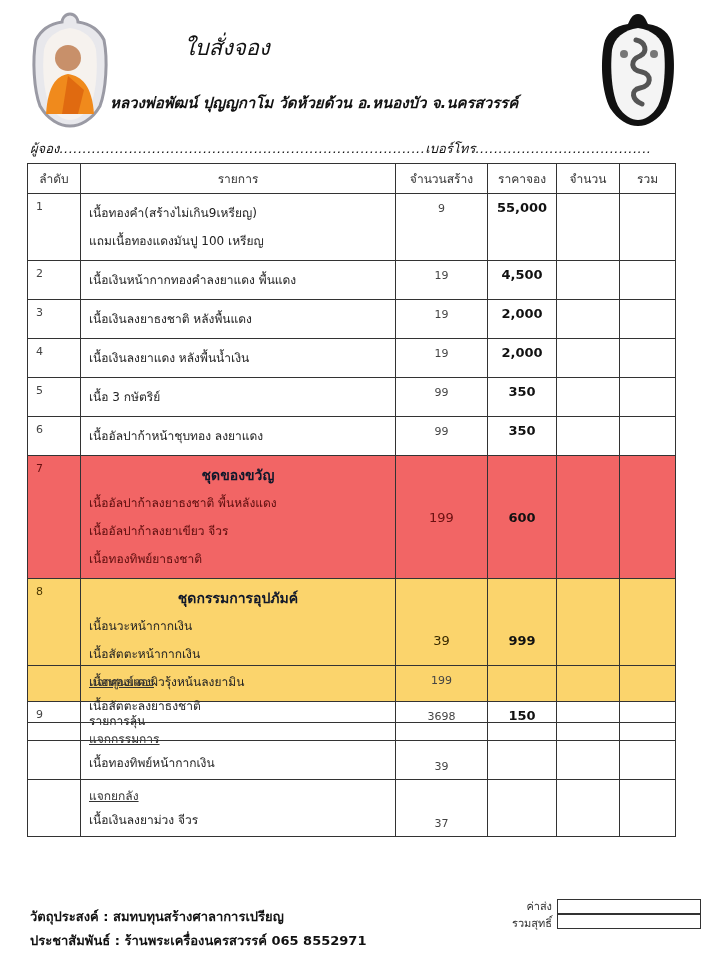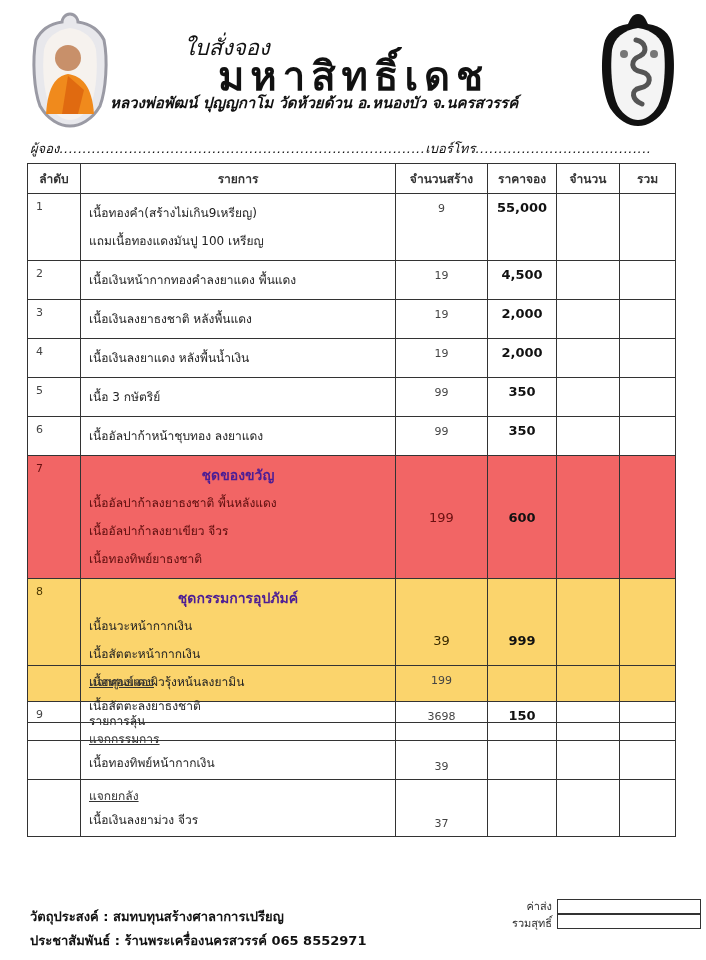--- a/index.html
+++ b/index.html
@@ -8,36 +8,36 @@
   .logo-left { position: absolute; left: 28px; top: 10px; width: 84px; height: 118px; }
   .logo-right { position: absolute; left: 596px; top: 10px; width: 84px; height: 118px; }
   .title-small { position: absolute; left: 184px; top: 30px; font-family: "DejaVu Serif", serif; font-size: 22px; font-style: italic; color: #111; }
   .title-big { position: absolute; left: 218px; top: 44px; font-family: "DejaVu Serif", serif; font-size: 40px; font-weight: bold; color: #111; letter-spacing: 6px; }
   .subtitle { position: absolute; left: 110px; top: 91px; font-size: 15px; font-style: italic; font-weight: bold; color: #111; }
   .booker-line { position: absolute; left: 30px; top: 138px; width: 620px; font-size: 13px; font-style: italic; color: #111; white-space: nowrap; overflow: hidden; }
   .booker-line .dots { letter-spacing: 0.5px; }
 
   table { border-collapse: collapse; position: absolute; left: 27px; table-layout: fixed; }
   td, th { border: 1.5px solid #333; font-size: 12px; vertical-align: top; }
-  th { font-weight: bold; height: 30px; vertical-align: middle; text-align: center; color: #333; }
+  th { font-weight: normal; height: 30px; vertical-align: middle; text-align: center; color: #333; }
   .main { top: 163px; width: 648px; }
   .c1 { width: 53px; } .c2 { width: 315px; } .c3 { width: 92px; } .c4 { width: 69px; } .c5 { width: 63px; } .c6 { width: 56px; }
   td.no { padding: 6px 8px; color: #444; font-size: 11px; }
   td.desc { padding: 5px 8px; line-height: 28px; }
   td.desc .line { display: block; height: 28px; }
   td.qty { text-align: center; padding-top: 8px; color: #444; font-size: 11px; }
   td.price { text-align: center; padding-top: 6px; font-weight: bold; font-size: 13px; color: #111; }
   tr.r1 td.desc { line-height: 28px; }
   tr.row-std td { height: 28px; }
   tr.red td { background: #f26565; }
   tr.yellow td { background: #fbd46c; }
   tr.red td.qty, tr.red td.price, tr.yellow td.qty, tr.yellow td.price { vertical-align: middle; padding-top: 0; }
   tr.red td.qty { color: #6a1010; font-size: 13px; }
   tr.yellow td.qty { color: #3a2a00; font-size: 13px; }
-  .set-title { display: block; text-align: center; font-weight: bold; font-size: 14px; color: #4c1d95; height: 28px; }
+  .set-title { display: block; text-align: center; font-weight: bold; font-size: 14px; color: #0f172a; height: 28px; }
   tr.red td.desc .line { color: #5a0c0c; }
   tr.red td.no { color: #6a1010; }
   tr.yellow td.no { color: #4a3600; }
   .lower { top: 665px; width: 648px; }
   .lower td { height: 57px; }
   .lower td.desc { line-height: 24px; padding: 4px 8px; }
   .lower .ul { text-decoration: underline; color: #333; display: block; }
   .lower td.qty.top { vertical-align: top; padding-top: 8px; }
   .lower td.qty.bottom { vertical-align: bottom; padding-bottom: 6px; }
   .footer1 { position: absolute; left: 30px; top: 906px; font-size: 13px; font-weight: bold; color: #111; }
@@ -52,21 +52,20 @@
 
 <div class="header">
   <svg class="logo-left" viewBox="0 0 84 118">
     <path d="M42 4 C36 4 34 10 34 12 C20 14 12 22 8 30 C4 50 6 80 12 96 C20 110 32 116 42 116 C52 116 64 110 72 96 C78 80 80 50 76 30 C72 22 64 14 50 12 C50 10 48 4 42 4 Z" fill="#e8e8ec" stroke="#9a9aa4" stroke-width="3"></path>
     <path d="M42 18 C28 20 18 28 16 40 C14 60 16 84 22 96 C28 106 36 110 42 110 C48 110 56 106 62 96 C68 84 70 60 68 40 C66 28 56 20 42 18 Z" fill="#f6f2ee"></path>
     <circle cx="40" cy="48" r="13" fill="#c8906a"></circle>
     <path d="M18 104 C20 76 28 66 40 64 C54 66 64 76 66 104 Z" fill="#f08a1c"></path>
     <path d="M40 66 L56 80 L50 104 L34 104 Z" fill="#e06a10"></path>
   </svg>
   <div class="title-small">ใบสั่งจอง</div>
-  <div class="title-big">มหาสิทธิ์เดช</div>
   <div class="subtitle">หลวงพ่อพัฒน์ ปุญญกาโม วัดห้วยด้วน อ.หนองบัว จ.นครสวรรค์</div>
   <svg class="logo-right" viewBox="0 0 84 118">
     <path d="M42 4 C36 4 34 10 32 14 C18 16 10 24 8 34 C4 54 6 82 14 98 C22 110 32 116 42 116 C52 116 62 110 70 98 C78 82 80 54 76 34 C74 24 66 16 52 14 C50 10 48 4 42 4 Z" fill="#111"></path>
     <path d="M42 18 C28 20 18 28 16 40 C14 60 16 84 22 96 C28 106 36 110 42 110 C48 110 56 106 62 96 C68 84 70 60 68 40 C66 28 56 20 42 18 Z" fill="#f4f4f4"></path>
     <path d="M40 30 C50 32 52 42 44 46 C34 50 34 60 46 62 C56 64 56 76 44 78 C34 80 36 90 46 94" fill="none" stroke="#555" stroke-width="5" stroke-linecap="round"></path>
     <circle cx="28" cy="44" r="4" fill="#777"></circle>
       <circle cx="58" cy="44" r="4" fill="#777"></circle>
   </svg>
   <div class="booker-line">
     <span>ผู้จอง</span><span class="dots">...............................................................................</span><span>เบอร์โทร</span><span class="dots">................................................................................</span>

